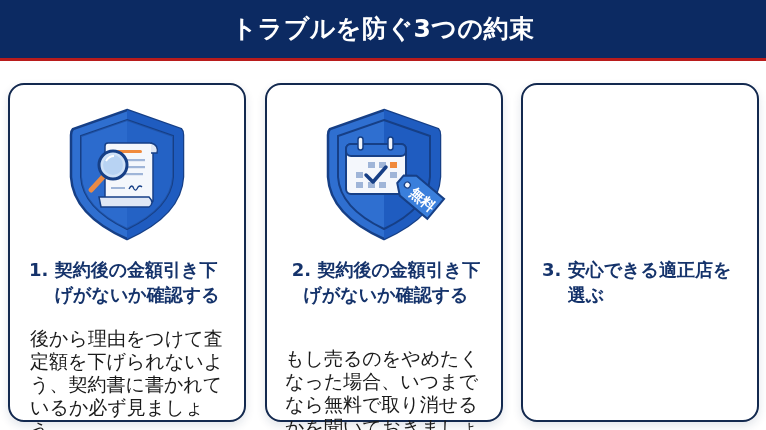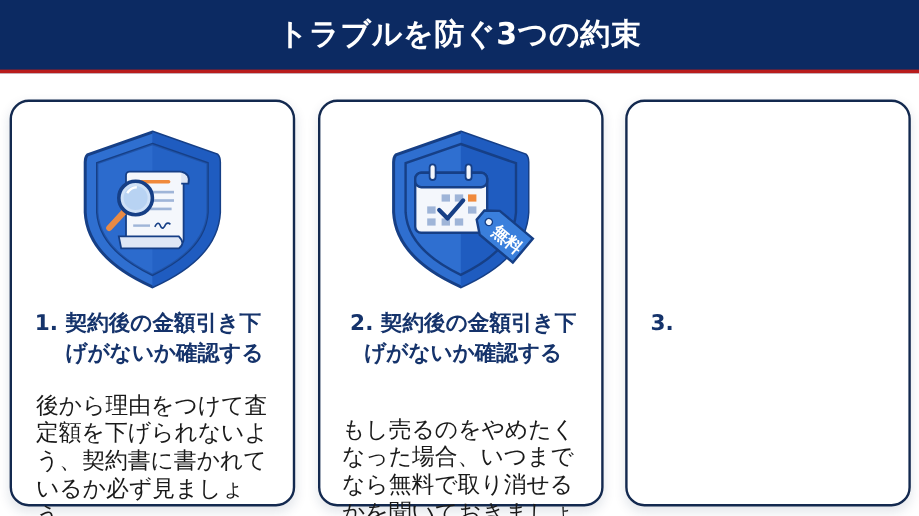--- a/index.html
+++ b/index.html
@@ -116,14 +116,15 @@
   </div>
   <div class="card-title">
     <span>2. </span><span>契約後の金額引き下げがないか確認する</span>
   </div>
   <div class="card-body">もし売るのをやめたくなった場合、いつまでなら無料で取り消せるかを聞いておきましょう。</div>
 </div>
 
 <div class="card c3">
   <div class="card-title">
     <span class="num">3. </span>
+    <span class="txt">安心できる適正店を選ぶ</span>
   </div>
 </div>
 
 </body></html>

